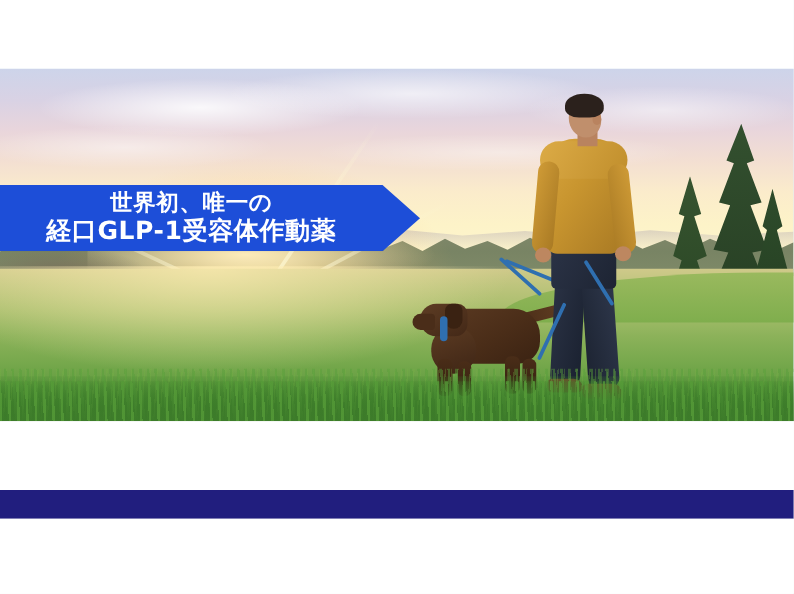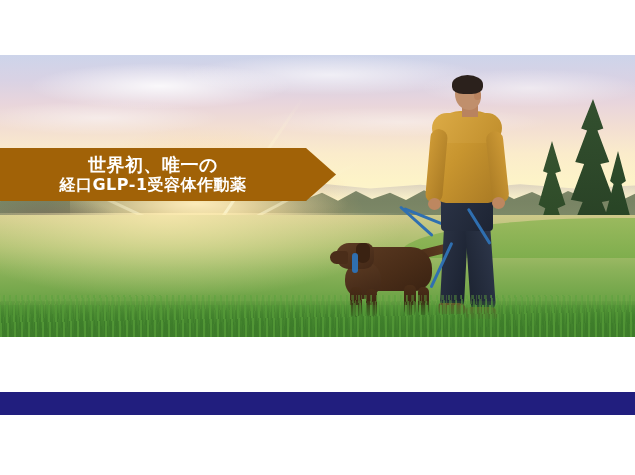--- a/index.html
+++ b/index.html
@@ -255,33 +255,33 @@
   .grass-overlay{
     position:absolute;left:0;top:250px;width:635px;height:32px;
     background:
       repeating-linear-gradient(88deg, rgba(86,156,56,.75) 0 2px, rgba(0,0,0,0) 2px 7px),
       linear-gradient(to bottom,rgba(63,133,42,.2),#3d7c2a);
   }
 
   
   .banner{
     position:absolute;left:0;top:93px;width:336px;height:53px;
-    background:#a16207;
+    background:#1d4ed8;
     clip-path:polygon(0 0, 306px 0, 336px 50%, 306px 100%, 0 100%);
     box-shadow:0 1px 3px rgba(0,0,0,.25);
   }
   .banner-inner{
     position:absolute;left:0;top:0;width:306px;height:53px;
     display:flex;flex-direction:column;align-items:center;justify-content:center;
     color:#ffffff;text-align:center;
     font-family:"DejaVu Sans","Liberation Sans",sans-serif;
     font-weight:bold;letter-spacing:.5px;line-height:1.12;
   }
   .banner-l1{font-size:18px;}
-  .banner-l2{font-size:16px;}
+  .banner-l2{font-size:20px;}
 
   
   .headline{
     position:absolute;left:95px;top:216px;
     font-family:"DejaVu Sans","Liberation Sans",sans-serif;
     font-weight:bold;font-size:27px;letter-spacing:1px;
     color:#f07f14;
     text-shadow:0 0 6px rgba(255,255,255,.85),0 0 12px rgba(255,255,255,.6),0 1px 1px rgba(120,60,0,.25);
     white-space:nowrap;
   }

